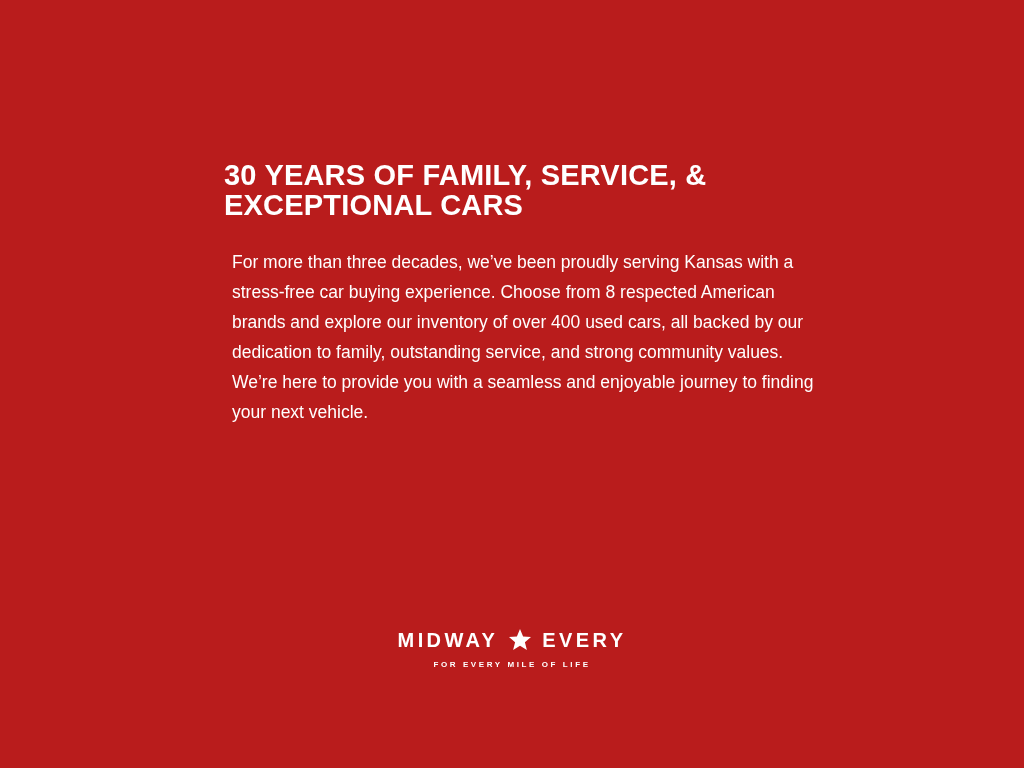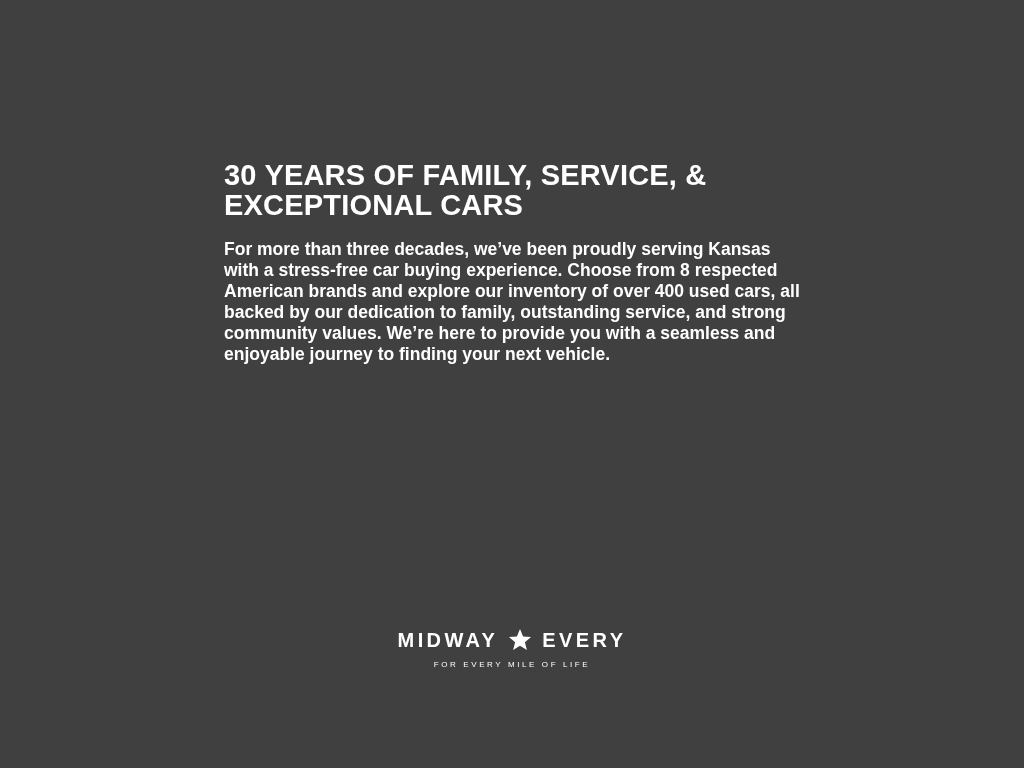--- a/index.html
+++ b/index.html
@@ -10,48 +10,48 @@
     width: 1024px;
     height: 768px;
     overflow: hidden;
     font-family: "Liberation Sans", sans-serif;
     background: #ffffff;
   }
   .page {
     position: relative;
     width: 1024px;
     height: 768px;
-    background: #404040;
+    background: #b91c1c;
     box-sizing: border-box;
   }
   .content {
     position: absolute;
     left: 224px;
     top: 160px;
     width: 600px;
   }
   .headline {
     margin: 0;
     color: #ffffff;
     font-family: "Liberation Sans", sans-serif;
     font-size: 29px;
     line-height: 30px;
     font-weight: 700;
     letter-spacing: 0.2px;
     text-transform: uppercase;
     max-width: 520px;
   }
   .body-copy {
-    margin: 0;
+    margin: 8px;
     padding-top: 19px;
     color: #ffffff;
     font-family: "Liberation Sans", sans-serif;
     font-size: 17.5px;
-    line-height: 21px;
-    font-weight: 700;
+    line-height: 30px;
+    font-weight: 400;
     max-width: 585px;
   }
   .logo-block {
     position: absolute;
     left: 0;
     right: 0;
     top: 628px;
     display: flex;
     flex-direction: column;
     align-items: center;
@@ -76,21 +76,21 @@
     width: 24px;
     height: 24px;
   }
   .logo-star svg {
     display: block;
   }
   .tagline {
     color: #ffffff;
     font-family: "Liberation Sans", sans-serif;
     font-size: 8px;
-    font-weight: 400;
+    font-weight: 700;
     letter-spacing: 2.6px;
     line-height: 12px;
     padding-top: 7px;
     text-transform: uppercase;
   }
 </style>
 </head>
 <body>
 
 <div class="page">

